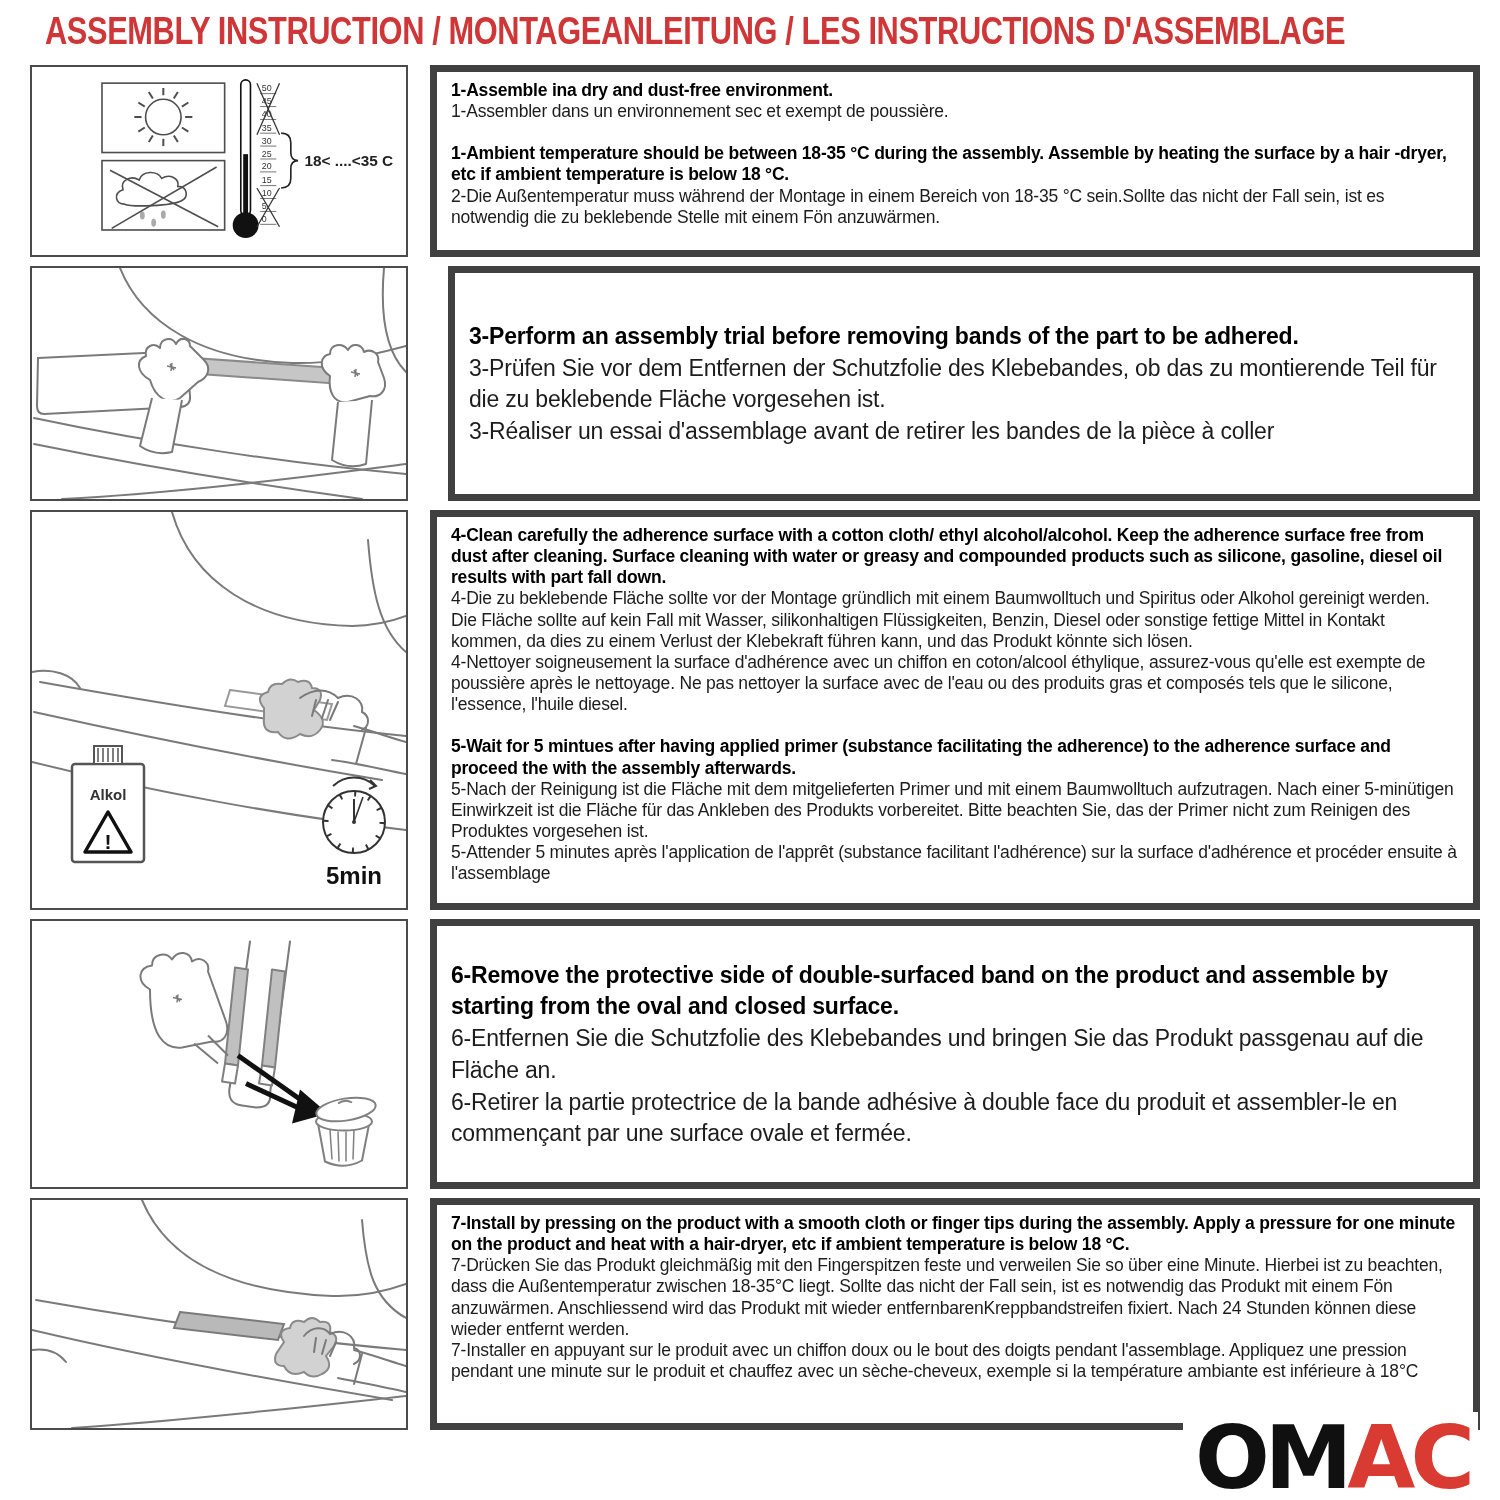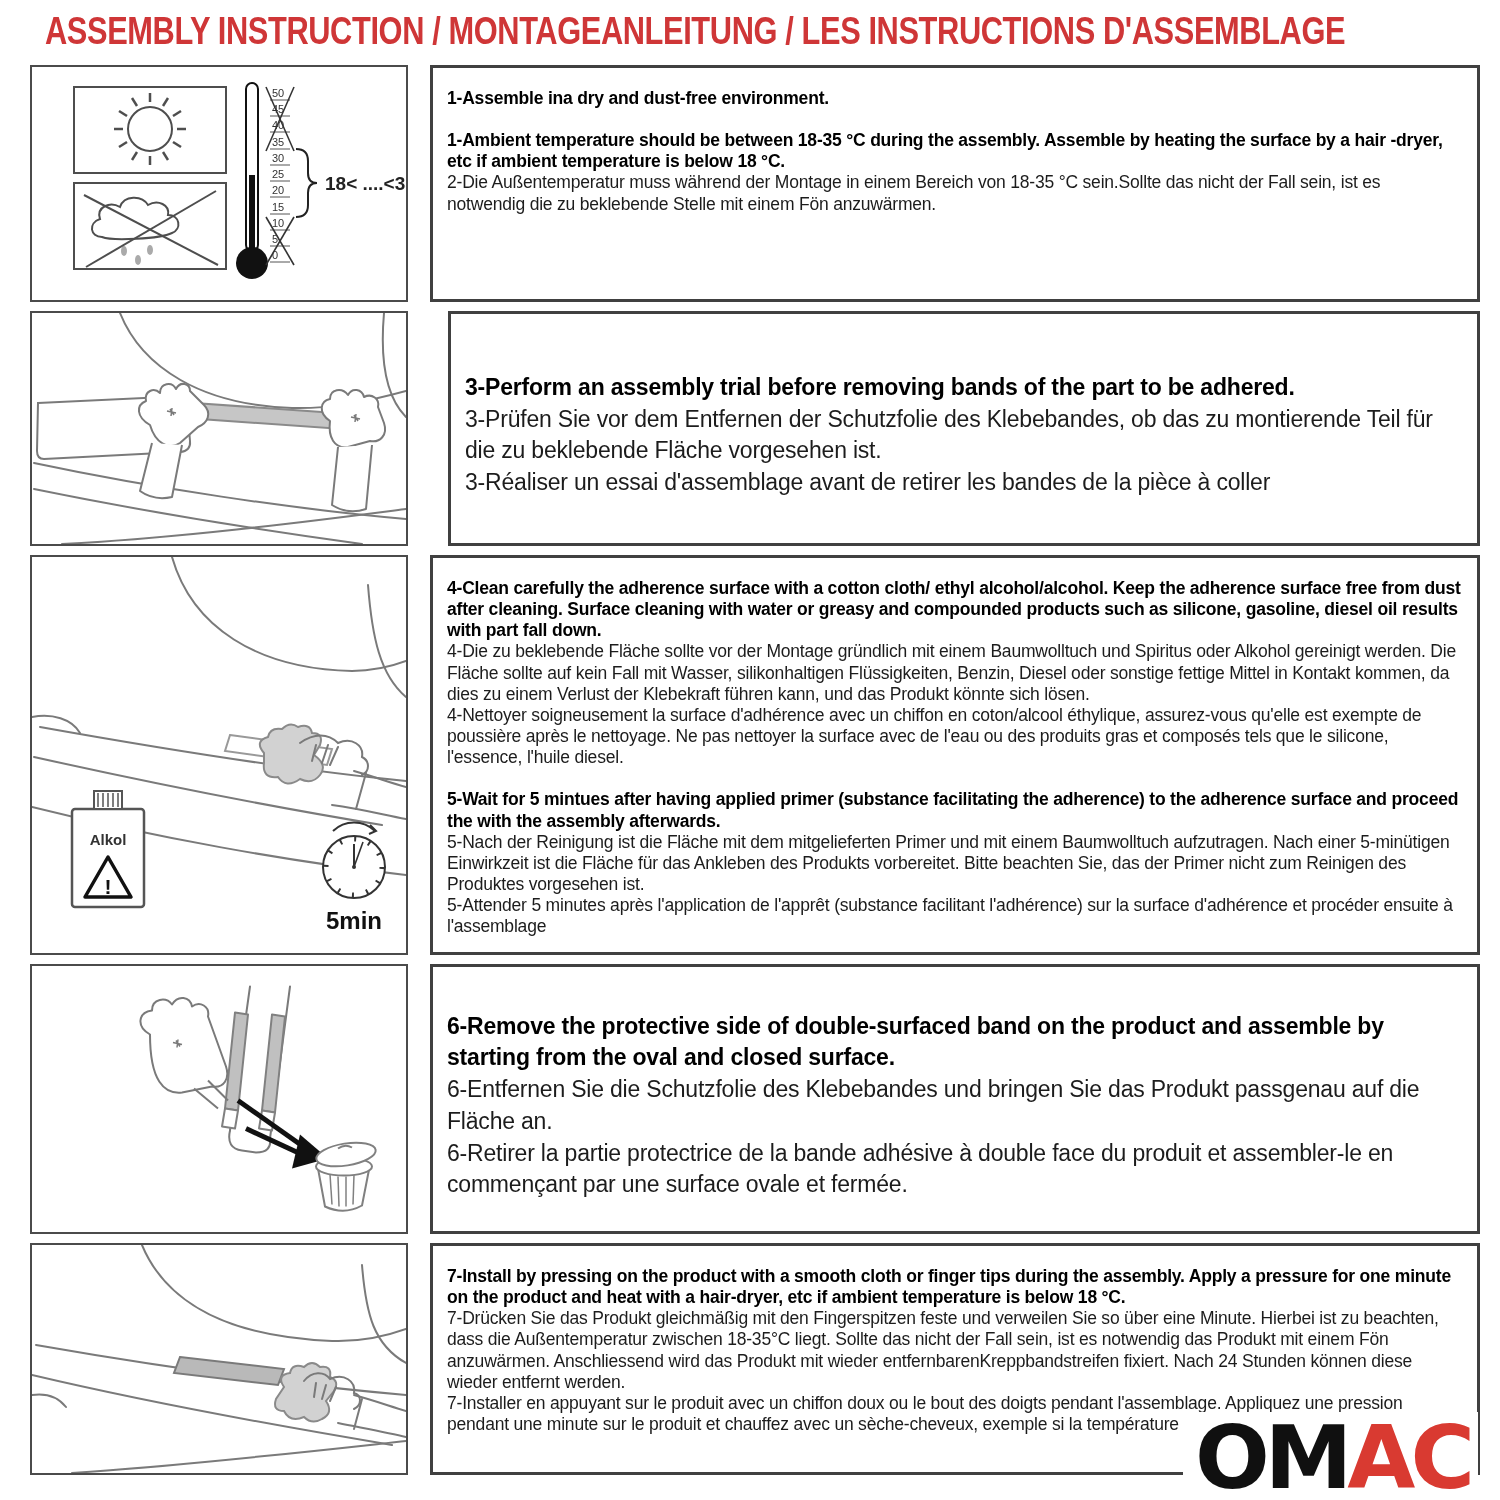--- a/index.html
+++ b/index.html
@@ -7,29 +7,29 @@
   .page{position:relative;width:1500px;height:1500px;}
   h1.title{
     margin:10px 0 12px 45px;
     font-size:39px;font-weight:800;line-height:1.1;
     color:#cf3637;letter-spacing:-0.5px;white-space:nowrap;
     transform:scaleX(0.79);transform-origin:left center;
   }
   .row{display:flex;margin:0 20px 9px 30px;gap:22px;box-sizing:border-box;}
   .img-box{flex:none;width:378px;border:2px solid #4b4b4b;background:#fff;box-sizing:border-box;}
   .img-box svg{display:block;width:100%;height:100%;}
-  .text-box{flex:1;border:3px solid #404040;background:#fff;box-sizing:border-box;
-    padding:20px 16px 6px 14px;display:flex;flex-direction:column;}
+  .text-box{flex:1;border:7px solid #404040;background:#fff;box-sizing:border-box;
+    padding:8px 16px 6px 14px;display:flex;flex-direction:column;}
   .text-box.center{justify-content:center;}
   .text-box p{margin:0;}
   .s{font-size:17.5px;line-height:1.21;letter-spacing:-0.2px;}
   .l{font-size:23px;line-height:1.38;letter-spacing:-0.2px;}
   .b{font-weight:bold;color:#000;}
   .gap{height:21px;}
-  .r1{height:237px;}
+  .r1{height:192px;}
   .r2{height:235px;gap:40px;}
   .r3{height:400px;}
   .r4{height:270px;}
   .r5{height:232px;}
   .logo{
     position:absolute;top:1402px;right:22px;z-index:3;
     background:#fff;padding:2px 8px 6px 12px;
     font-family:"DejaVu Sans",sans-serif;font-weight:900;
     font-size:88px;line-height:1;letter-spacing:-5px;white-space:nowrap;
   }
@@ -112,20 +112,21 @@
             <line x1="262" y1="20" x2="234" y2="84"></line>
           <line x1="234" y1="150" x2="262" y2="198"></line>
             <line x1="262" y1="150" x2="234" y2="198"></line>
         </g>
         <path d="M 264,82 Q 276,82 276,94 L 276,106 Q 276,116 285,116 Q 276,116 276,126 L 276,138 Q 276,150 264,150" fill="none" stroke="#222" stroke-width="2"></path>
         <text x="293" y="123" font-size="19" font-weight="600" fill="#222">18&lt; ....&lt;35 C</text>
       </svg>
     </div>
     <div class="text-box">
       <p class="s b">1-Assemble ina dry and dust-free environment.</p>
+      <p class="s">1-Assembler dans un environnement sec et exempt de poussière.</p>
       <p class="gap"></p>
       <p class="s b">1-Ambient temperature should be between 18-35 °C  during the assembly. Assemble by heating the surface by a hair -dryer, etc if ambient temperature is below 18 °C.</p>
       <p class="s">2-Die Außentemperatur muss während der Montage in einem Bereich von 18-35 °C  sein.Sollte das nicht der Fall sein, ist es notwendig die zu beklebende Stelle mit einem Fön anzuwärmen.</p>
     </div>
   </div>
 
   <div class="row r2">
     <div class="img-box">
       <svg viewBox="0 0 374 231">
         <g fill="none" stroke="#7a7a7a" stroke-width="2" stroke-linecap="round">

